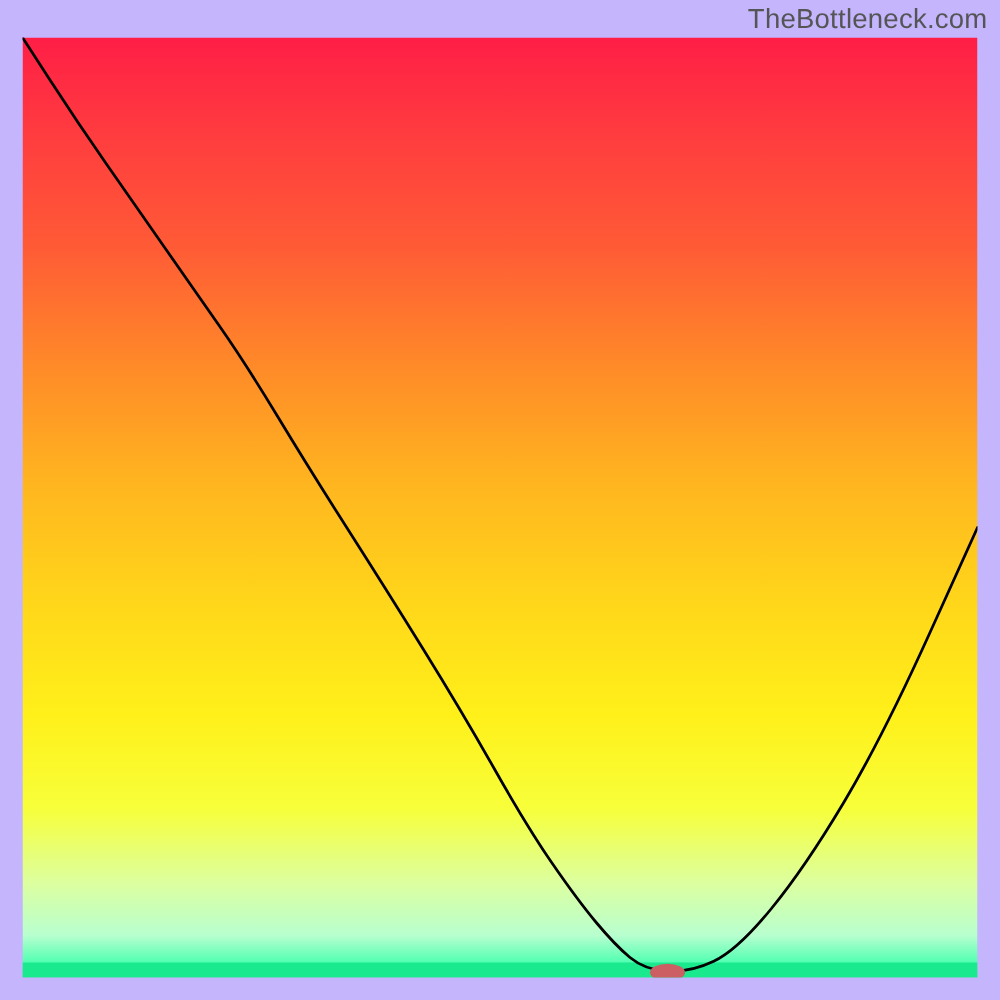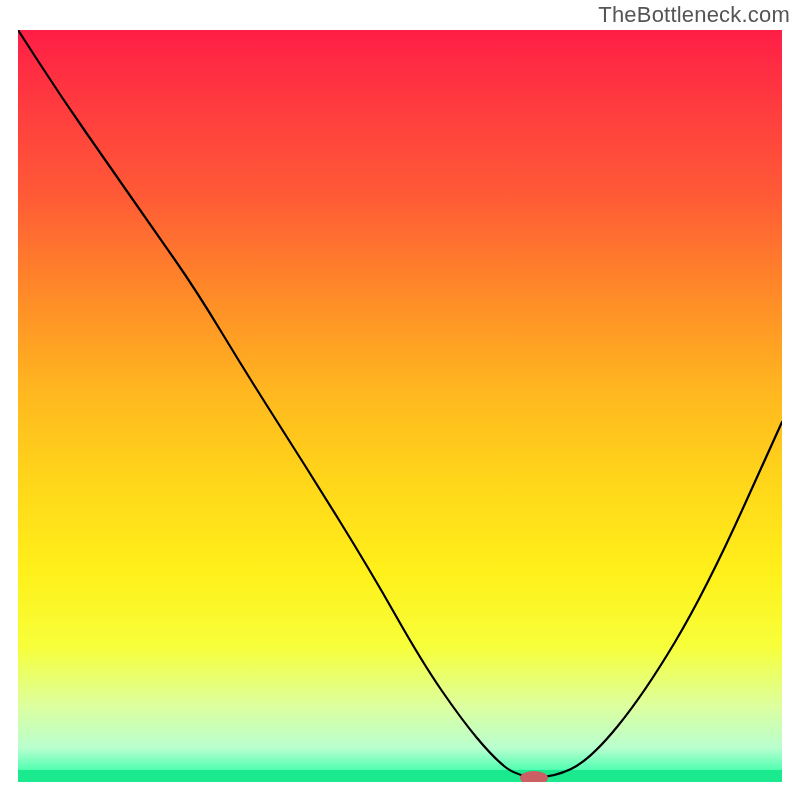--- a/index.html
+++ b/index.html
@@ -8,21 +8,21 @@
     width: 800px;
     height: 800px;
     background: #000;
     overflow: hidden;
     font-family: Arial, Helvetica, sans-serif;
   }
   .frame {
     position: relative;
     width: 800px;
     height: 800px;
-    background: #ffffff;
+    background: #c4b5fd;
   }
   .watermark {
     position: absolute;
     top: 2px;
     right: 10px;
     color: #555;
     font-size: 22px;
     font-weight: 500;
     letter-spacing: 0.2px;
     z-index: 20;

